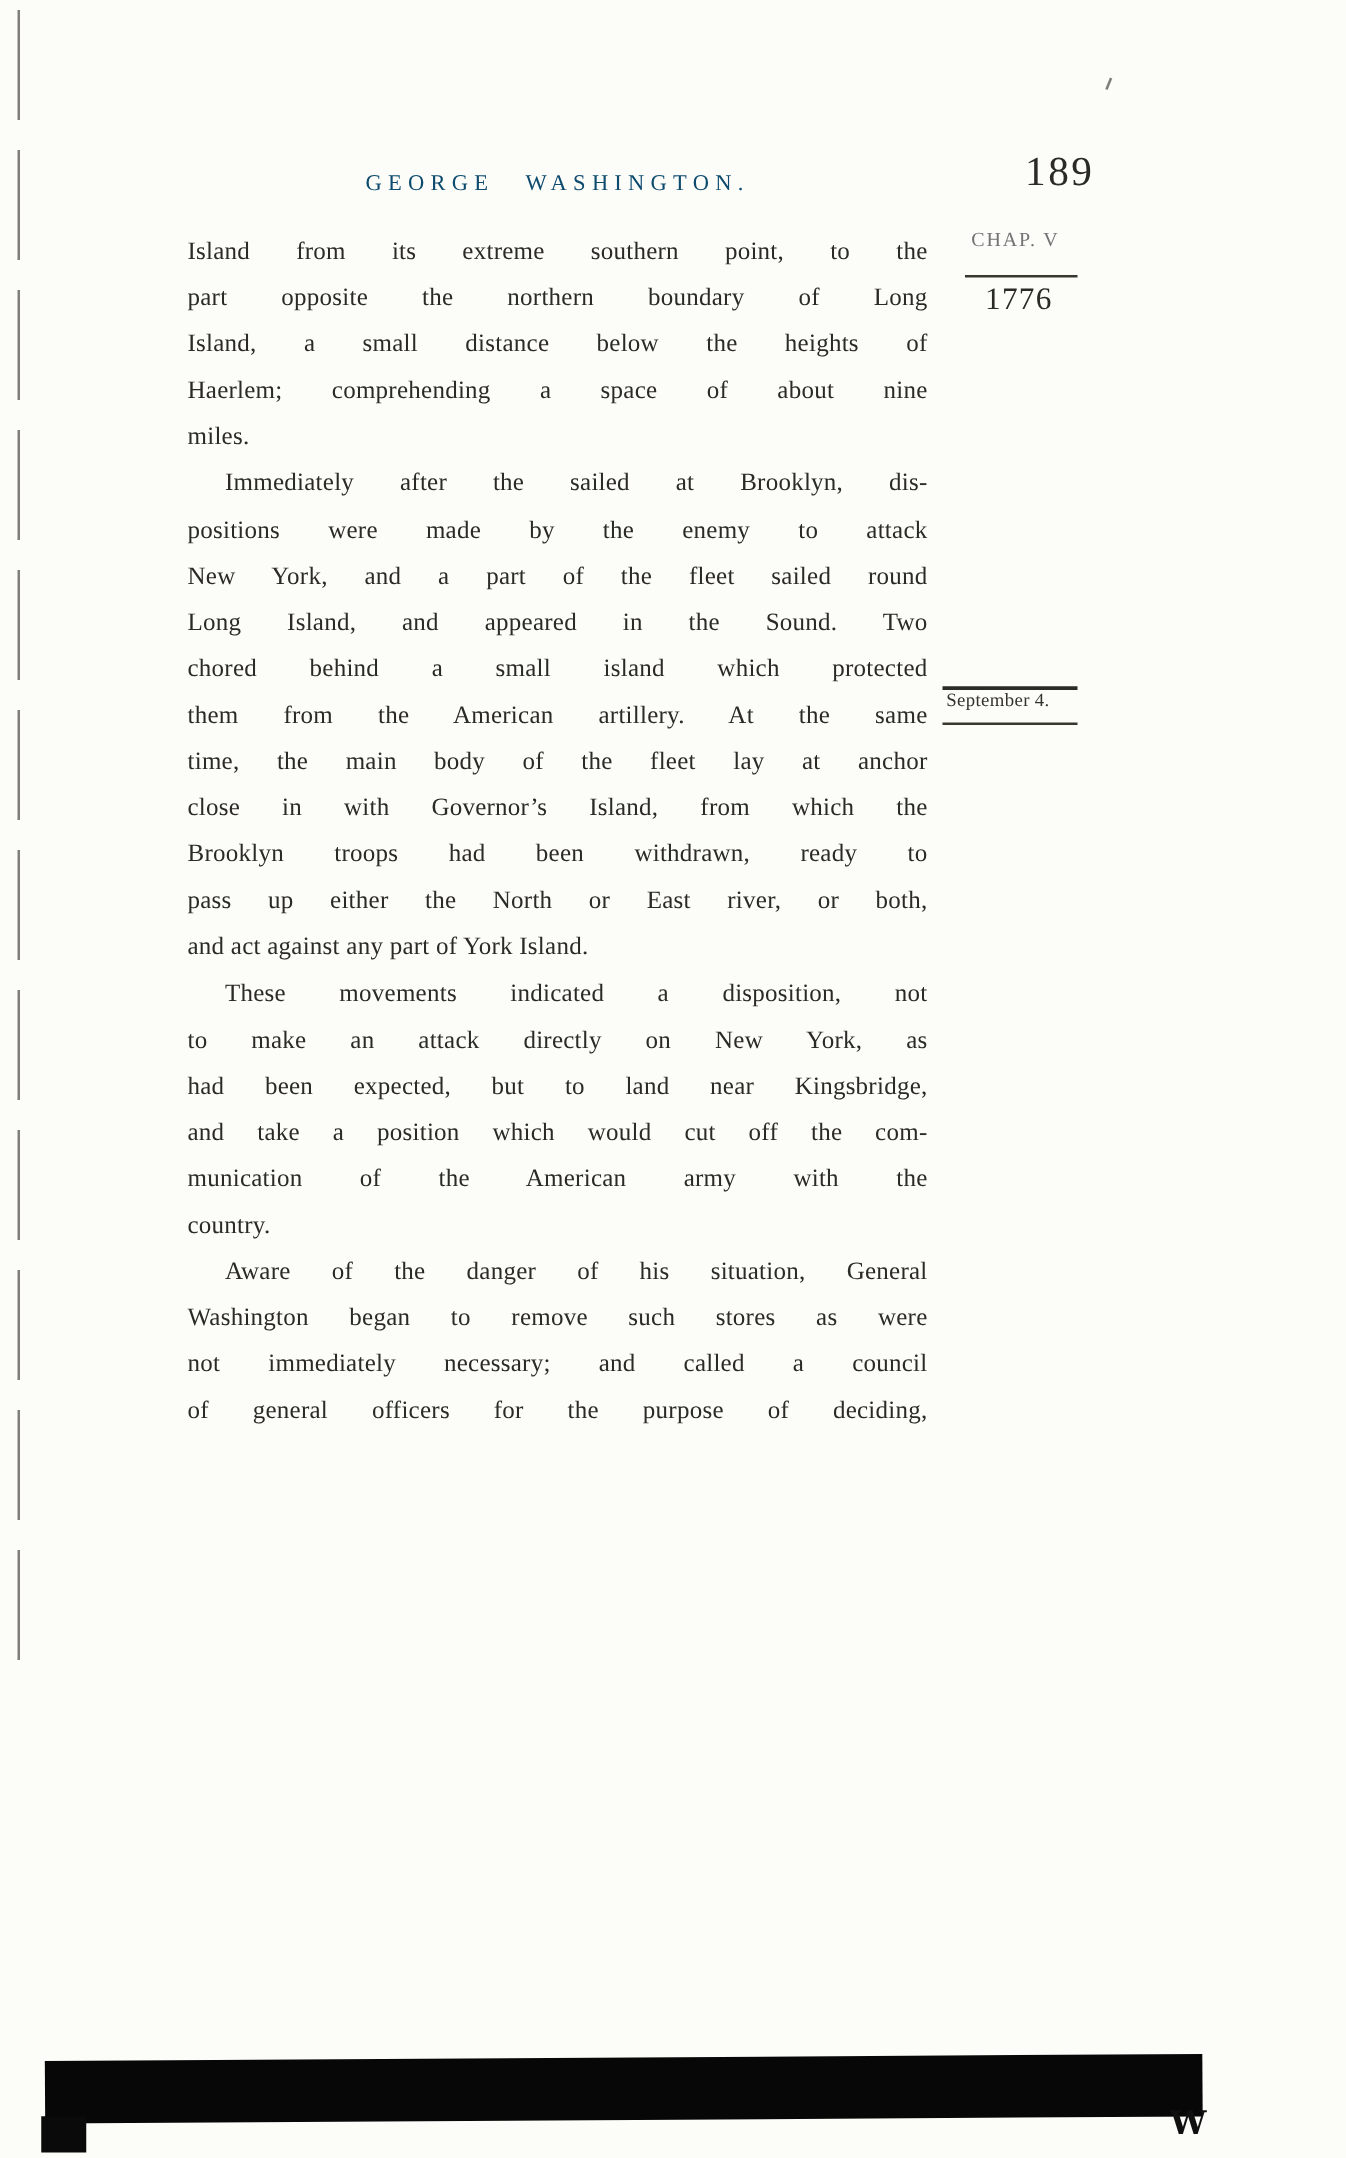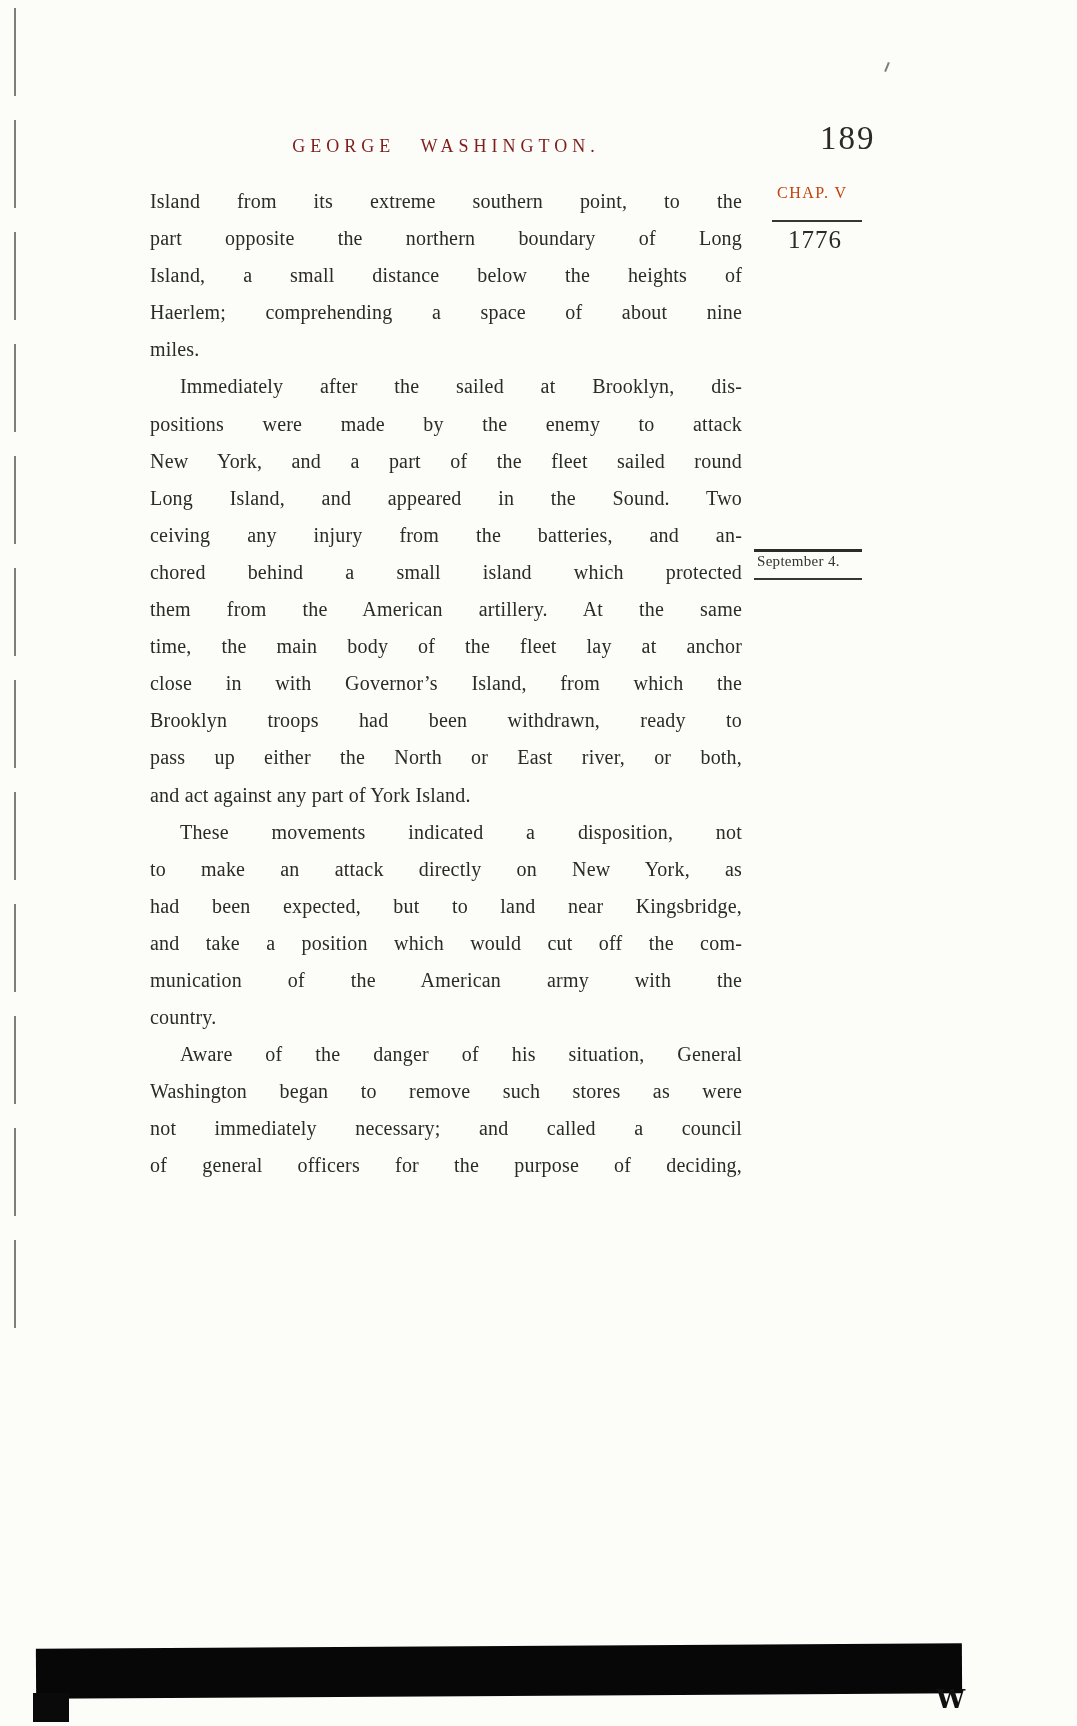--- a/index.html
+++ b/index.html
@@ -10,39 +10,39 @@
     background:#fcfcf9;
     color:#2b2a26;
     font-family:"Liberation Serif","DejaVu Serif",serif;
     overflow:hidden;
   }
   
   .running-title {
     position:absolute; top:136px; left:150px; width:592px;
     text-align:center;
     font-size:18px; letter-spacing:5px; word-spacing:16px;
-    color:#7f1d1d;
+    color:#0c4a6e;
   }
   .page-number {
     position:absolute; top:120px; left:820px;
     font-size:33px; letter-spacing:2px;
   }
   
   .body-column { position:absolute; left:150px; top:183px; width:592px; }
   .line {
     font-size:20px; line-height:37.1px;
     text-align:justify; text-align-last:justify;
     letter-spacing:0.2px;
   }
   .line.last { text-align-last:left; }
   .line.indent { text-indent:30px; }
   
   .margin-chap {
     position:absolute; top:184px; left:777px;
-    font-size:16px; letter-spacing:1.5px; color:#c2410c;
+    font-size:16px; letter-spacing:1.5px; color:#737373;
   }
   .rule { position:absolute; background:#38372f; }
   .rule-chap { top:220px; left:772px; width:90px; height:2px; }
   .margin-year {
     position:absolute; top:226px; left:788px;
     font-size:25px; letter-spacing:1px;
   }
   .rule-side-top { top:549px; left:754px; width:108px; height:3px; background:#2c2b25; }
   .margin-sidenote {
     position:absolute; top:553px; left:757px;
@@ -100,21 +100,20 @@
       <div class="line">Haerlem; comprehending a space of about nine</div>
       <div class="line last">miles.</div>
     </div>
 
 
     <div>
       <div class="line indent">Immediately after the sailed at Brooklyn, dis-</div>
       <div class="line">positions were made by the enemy to attack</div>
       <div class="line">New York, and a part of the fleet sailed round</div>
       <div class="line">Long Island, and appeared in the Sound. Two</div>
-      <div class="line">ceiving any injury from the batteries, and an-</div>
       <div class="line">chored behind a small island which protected</div>
       <div class="line">them from the American artillery. At the same</div>
       <div class="line">time, the main body of the fleet lay at anchor</div>
       <div class="line">close in with Governor’s Island, from which the</div>
       <div class="line">Brooklyn troops had been withdrawn, ready to</div>
       <div class="line">pass up either the North or East river, or both,</div>
       <div class="line last">and act against any part of York Island.</div>
     </div>
 
     <div>

